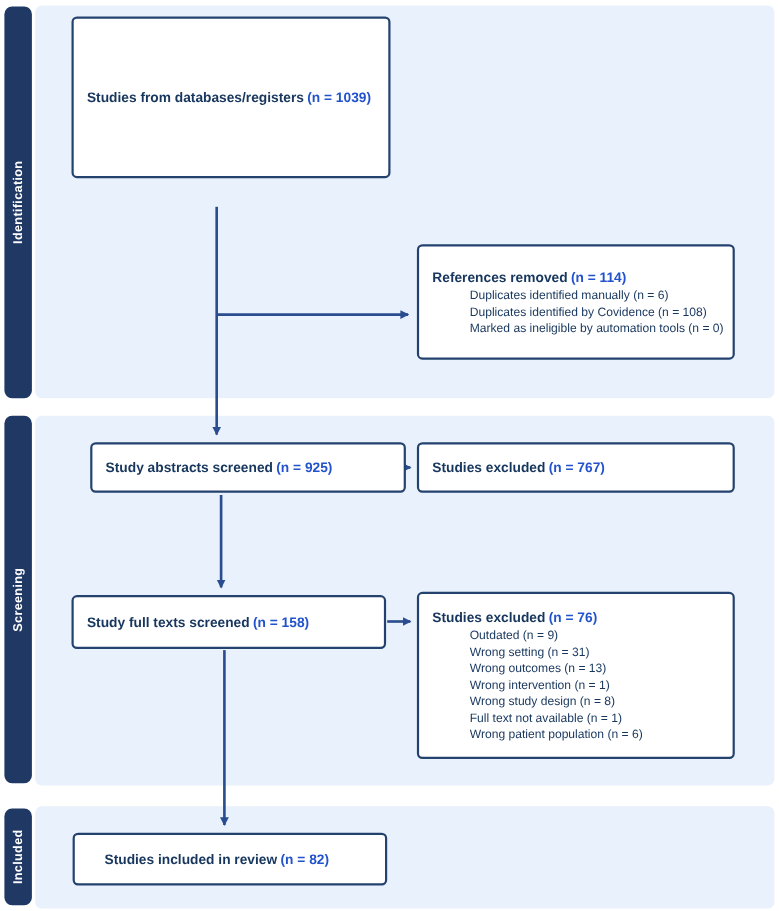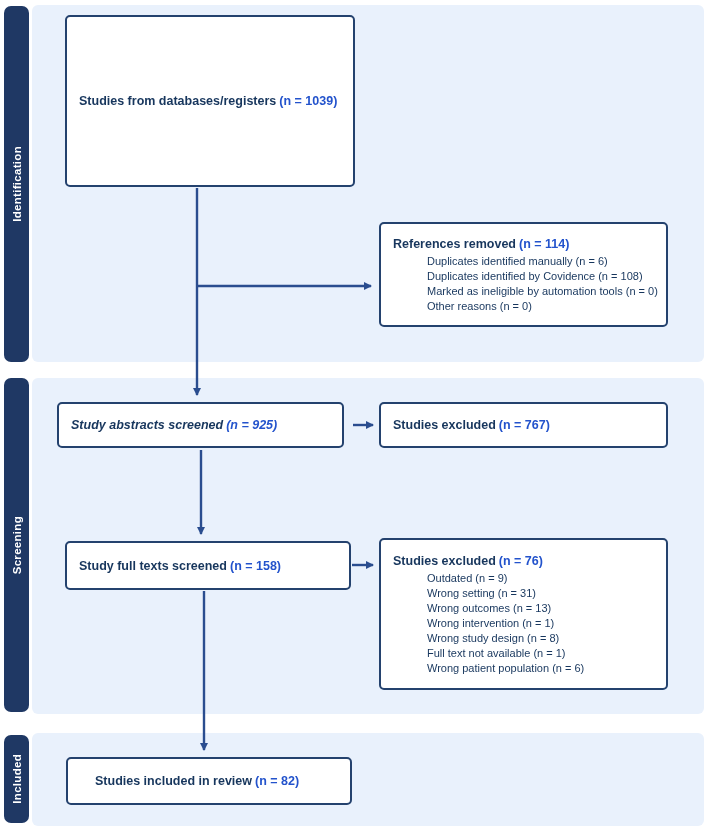--- a/index.html
+++ b/index.html
@@ -69,23 +69,23 @@
     margin-left: 3px;
   }
   ul.items {
     margin: 1px 0 0 0;
     padding: 0 0 0 34px;
     list-style: none;
     font-size: 11px;
     font-weight: 400;
     line-height: 15px;
   }
-  .box-databases          { left: 65px;  top: 15px;  width: 290px; height: 172px; }
+  .box-databases          { left: 65px;  top: 15px;  width: 290px; height: 147px; }
   .box-references-removed { left: 379px; top: 222px; width: 289px; height: 105px; }
-  .box-abstracts-screened { left: 57px;  top: 402px; width: 287px; height: 46px; font-style: italic;  }
+  .box-abstracts-screened { left: 82px;  top: 402px; width: 287px; height: 46px;  }
   .box-abstracts-excluded { left: 379px; top: 402px; width: 289px; height: 46px;  }
   .box-fulltexts-screened { left: 65px;  top: 541px; width: 286px; height: 49px;  }
   .box-fulltexts-excluded { left: 379px; top: 538px; width: 289px; height: 152px; }
   .box-included-review    { left: 66px;  top: 757px; width: 286px; height: 48px; padding-left: 27px;  }
 
   svg.arrows {
     position: absolute;
     left: 0; top: 0;
     width: 708px; height: 828px;
     pointer-events: none;
@@ -131,21 +131,20 @@
   <div class="box box-databases">
     <div class="title"><span>Studies from databases/registers</span><span class="count">(n = 1039)</span></div>
   </div>
 
   <div class="box box-references-removed">
     <div class="title"><span>References removed</span><span class="count">(n = 114)</span></div>
     <ul class="items">
       <li>Duplicates identified manually (n = 6)</li>
       <li>Duplicates identified by Covidence (n = 108)</li>
       <li>Marked as ineligible by automation tools (n = 0)</li>
-      <li>Other reasons (n = 0)</li>
     </ul>
   </div>
 
   <div class="box box-abstracts-screened">
     <div class="title"><span>Study abstracts screened</span><span class="count">(n = 925)</span></div>
   </div>
 
   <div class="box box-abstracts-excluded">
     <div class="title"><span>Studies excluded</span><span class="count">(n = 767)</span></div>
   </div>

